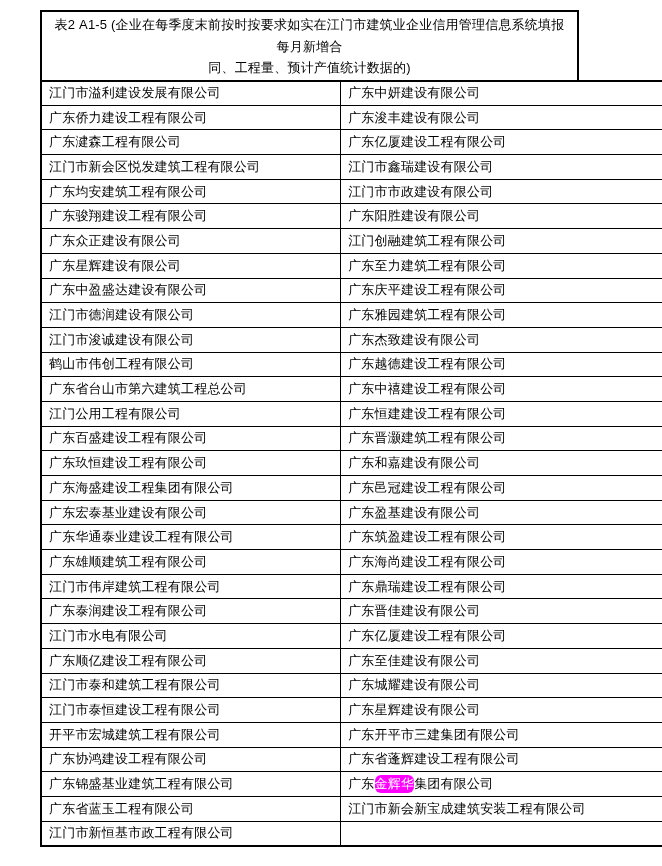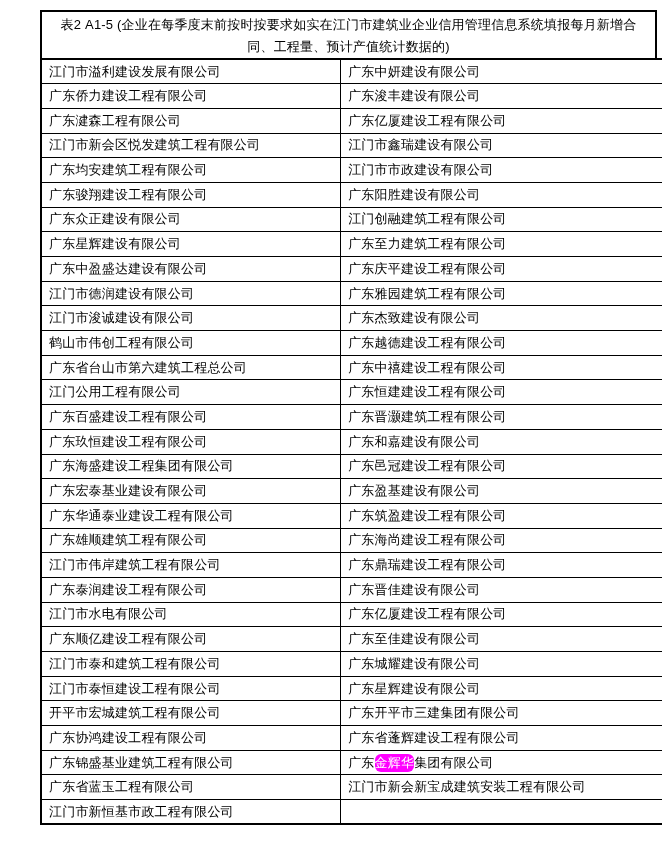--- a/index.html
+++ b/index.html
@@ -14,21 +14,21 @@
     color: #000000;
     overflow: hidden;
   }
   .doc {
     position: relative;
     padding-top: 10px;
     padding-left: 40px;
   }
   .title-box {
     box-sizing: border-box;
-    width: 617px;
+    width: 539px;
     border: 2px solid #000000;
     text-align: center;
     font-size: 13px;
     padding: 2px 8px 1px 8px;
   }
   .title-line {
     line-height: 21.5px;
     letter-spacing: 0.2px;
   }
   table.companies {

